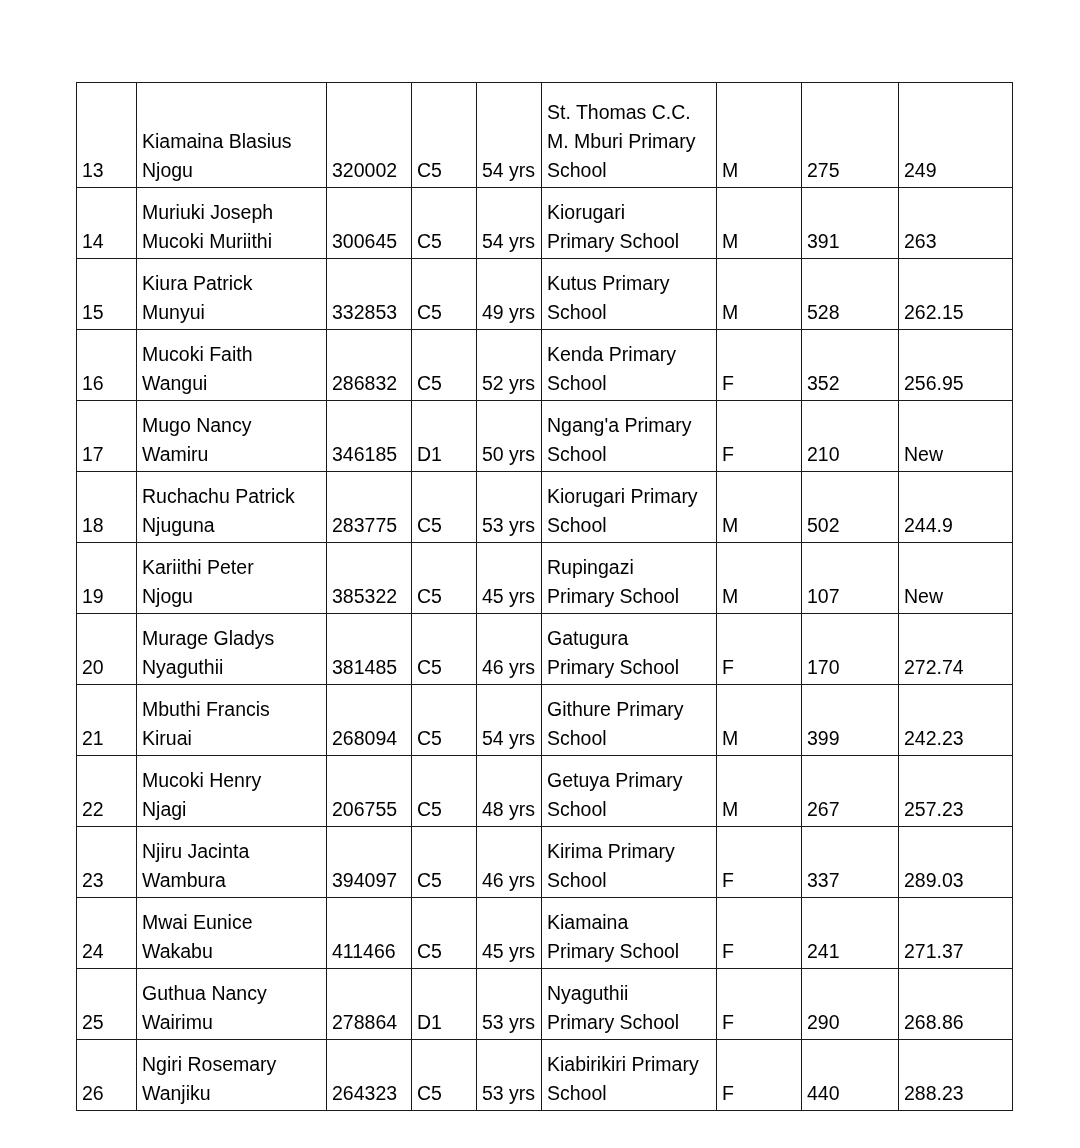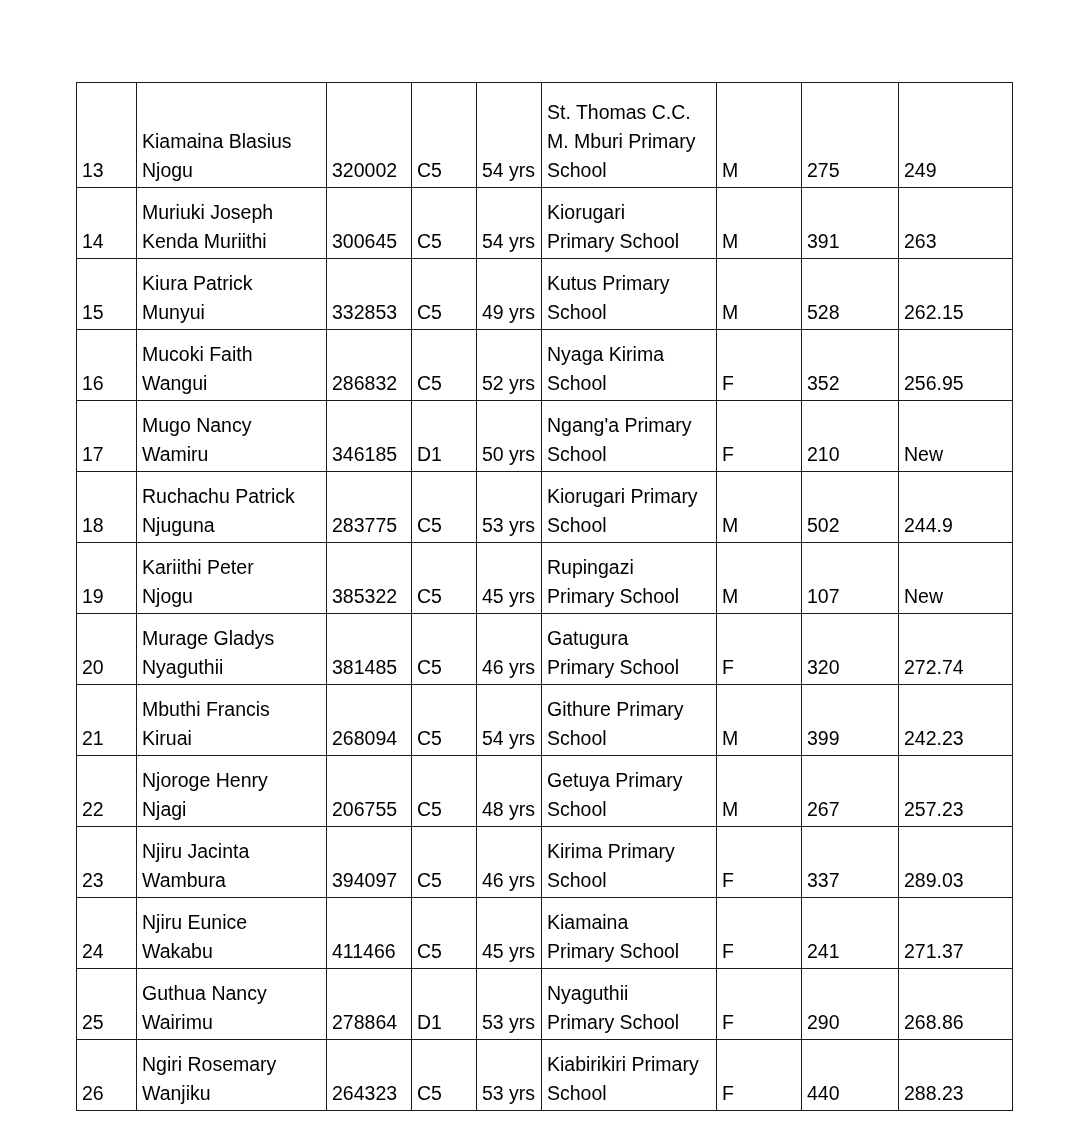--- a/index.html
+++ b/index.html
@@ -121,21 +121,21 @@
               <span class="wrapline">School</span>
             </td>
             <td class="cell-gender">M</td>
             <td class="cell-enrol">275</td>
             <td class="cell-score">249</td>
           </tr>
           <tr class="row-std">
             <td class="cell-sn">14</td>
             <td class="cell-name">
               <span class="wrapline">Muriuki Joseph</span>
-              <span class="wrapline">Kenda  Muriithi</span>
+              <span class="wrapline">Mucoki  Muriithi</span>
             </td>
             <td class="cell-tsc">300645</td>
             <td class="cell-grade">C5</td>
             <td class="cell-age">54 yrs</td>
             <td class="cell-school">
               <span class="wrapline">Kiorugari</span>
               <span class="wrapline">Primary School</span>
             </td>
             <td class="cell-gender">M</td>
             <td class="cell-enrol">391</td>
@@ -161,21 +161,21 @@
           <tr class="row-std">
             <td class="cell-sn">16</td>
             <td class="cell-name">
               <span class="wrapline">Mucoki Faith</span>
               <span class="wrapline">Wangui</span>
             </td>
             <td class="cell-tsc">286832</td>
             <td class="cell-grade">C5</td>
             <td class="cell-age">52 yrs</td>
             <td class="cell-school">
-              <span class="wrapline">Nyaga Kirima</span>
+              <span class="wrapline">Kenda Primary</span>
               <span class="wrapline">School</span>
             </td>
             <td class="cell-gender">F</td>
             <td class="cell-enrol">352</td>
             <td class="cell-score">256.95</td>
           </tr>
           <tr class="row-std">
             <td class="cell-sn">17</td>
             <td class="cell-name">
               <span class="wrapline">Mugo Nancy</span>
@@ -233,21 +233,21 @@
               <span class="wrapline">Nyaguthii</span>
             </td>
             <td class="cell-tsc">381485</td>
             <td class="cell-grade">C5</td>
             <td class="cell-age">46 yrs</td>
             <td class="cell-school">
               <span class="wrapline">Gatugura</span>
               <span class="wrapline">Primary School</span>
             </td>
             <td class="cell-gender">F</td>
-            <td class="cell-enrol">320</td>
+            <td class="cell-enrol">170</td>
             <td class="cell-score">272.74</td>
           </tr>
           <tr class="row-std">
             <td class="cell-sn">21</td>
             <td class="cell-name">
               <span class="wrapline">Mbuthi Francis</span>
               <span class="wrapline">Kiruai</span>
             </td>
             <td class="cell-tsc">268094</td>
             <td class="cell-grade">C5</td>
@@ -256,21 +256,21 @@
               <span class="wrapline">Githure Primary</span>
               <span class="wrapline">School</span>
             </td>
             <td class="cell-gender">M</td>
             <td class="cell-enrol">399</td>
             <td class="cell-score">242.23</td>
           </tr>
           <tr class="row-std">
             <td class="cell-sn">22</td>
             <td class="cell-name">
-              <span class="wrapline">Njoroge Henry</span>
+              <span class="wrapline">Mucoki Henry</span>
               <span class="wrapline">Njagi</span>
             </td>
             <td class="cell-tsc">206755</td>
             <td class="cell-grade">C5</td>
             <td class="cell-age">48 yrs</td>
             <td class="cell-school">
               <span class="wrapline">Getuya Primary</span>
               <span class="wrapline">School</span>
             </td>
             <td class="cell-gender">M</td>
@@ -290,21 +290,21 @@
               <span class="wrapline">Kirima Primary</span>
               <span class="wrapline">School</span>
             </td>
             <td class="cell-gender">F</td>
             <td class="cell-enrol">337</td>
             <td class="cell-score">289.03</td>
           </tr>
           <tr class="row-std">
             <td class="cell-sn">24</td>
             <td class="cell-name">
-              <span class="wrapline">Njiru Eunice</span>
+              <span class="wrapline">Mwai Eunice</span>
               <span class="wrapline">Wakabu</span>
             </td>
             <td class="cell-tsc">411466</td>
             <td class="cell-grade">C5</td>
             <td class="cell-age">45 yrs</td>
             <td class="cell-school">
               <span class="wrapline">Kiamaina</span>
               <span class="wrapline">Primary School</span>
             </td>
             <td class="cell-gender">F</td>

